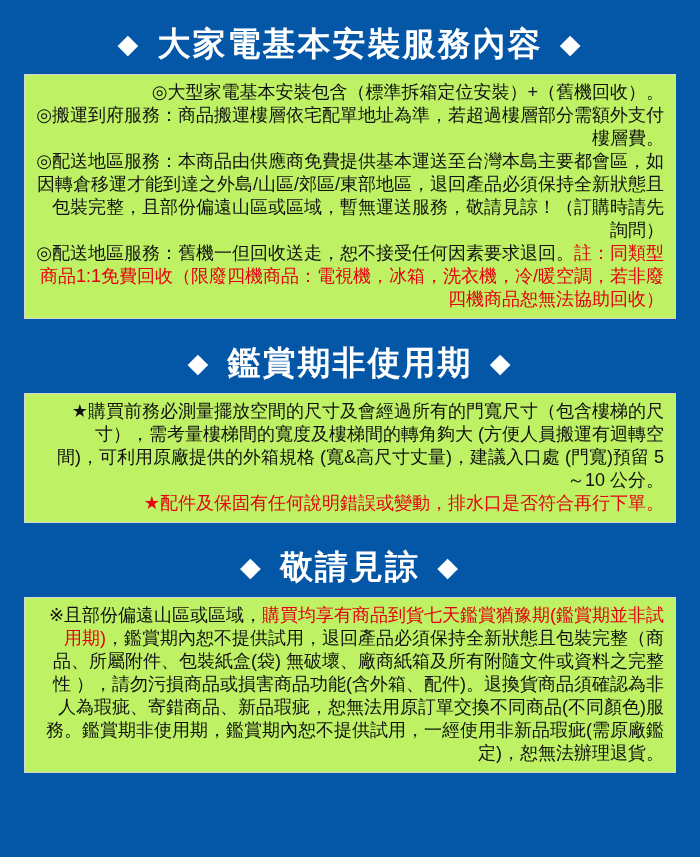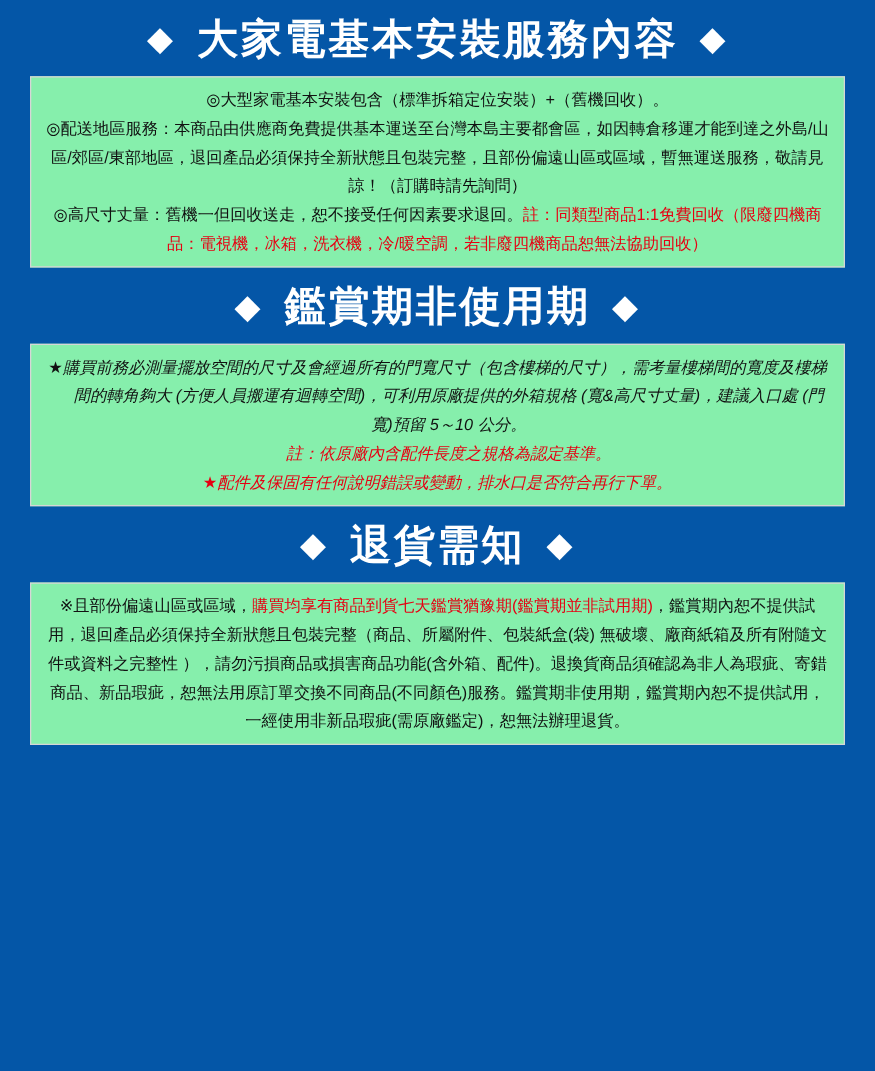--- a/index.html
+++ b/index.html
@@ -16,76 +16,77 @@
   }
   .band-title{
     color:#ffffff;
     text-align:center;
     font-weight:bold;
     font-size:33px;
     line-height:38px;
     padding:12px 0 11px 0;
     letter-spacing:2px;
     white-space:nowrap;
+    margin-top:13px;
   }
   .band-title .diamond{
     font-size:27px;
     vertical-align:2px;
     padding:0 6px;
   }
   .panel{
-    background:#86efac;
+    background:#bef264;
     border:1px solid #d6d6d6;
     margin:0 24px;
     padding:6px 11px 7px 11px;
-    font-size:13px;
+    font-size:18px;
     line-height:23px;
     color:#111111;
-    text-align:center;
+    text-align:right;
   }
   .red{color:#e60012;}
   .item{margin:0;}
-  .hang{padding-left:18px;text-indent:-18px;font-style:italic;}
+  .hang{padding-left:18px;text-indent:-18px;}
   .note{text-indent:0;}
   .p1{margin:0 0 0 0;}
 </style>
 </head>
 <body>
 
 <div class="page">
 
   <div class="band-title">
     <span class="diamond">◆</span>
     <span>大家電基本安裝服務內容</span>
     <span class="diamond">◆</span>
   </div>
 
   <div class="panel">
     <div class="item">◎大型家電基本安裝包含（標準拆箱定位安裝）+（舊機回收）。</div>
+    <div class="item">◎搬運到府服務：商品搬運樓層依宅配單地址為準，若超過樓層部分需額外支付樓層費。</div>
     <div class="item">◎配送地區服務：本商品由供應商免費提供基本運送至台灣本島主要都會區，如因轉倉移運才能到達之外島/山區/郊區/東部地區，退回產品必須保持全新狀態且包裝完整，且部份偏遠山區或區域，暫無運送服務，敬請見諒！（訂購時請先詢問）</div>
-    <div class="item"><span>◎高尺寸丈量：舊機一但回收送走，恕不接受任何因素要求退回。</span><span class="red">註：同類型商品1:1免費回收（限廢四機商品：電視機，冰箱，洗衣機，冷/暖空調，若非廢四機商品恕無法協助回收）</span></div>
+    <div class="item"><span>◎配送地區服務：舊機一但回收送走，恕不接受任何因素要求退回。</span><span class="red">註：同類型商品1:1免費回收（限廢四機商品：電視機，冰箱，洗衣機，冷/暖空調，若非廢四機商品恕無法協助回收）</span></div>
   </div>
 
   <div class="band-title">
     <span class="diamond">◆</span>
     <span>鑑賞期非使用期</span>
     <span class="diamond">◆</span>
   </div>
 
   <div class="panel">
     <div class="item hang">★購買前務必測量擺放空間的尺寸及會經過所有的門寬尺寸（包含樓梯的尺寸），需考量樓梯間的寬度及樓梯間的轉角夠大 (方便人員搬運有迴轉空間)，可利用原廠提供的外箱規格 (寬&amp;高尺寸丈量)，建議入口處 (門寬)預留 5～10 公分。</div>
     <div class="item hang">
-      <div class="note red">註：依原廠內含配件長度之規格為認定基準。</div>
     </div>
     <div class="item hang red">★配件及保固有任何說明錯誤或變動，排水口是否符合再行下單。</div>
   </div>
 
   <div class="band-title">
     <span class="diamond">◆</span>
-    <span>退貨需知</span>
+    <span>敬請見諒</span>
     <span class="diamond">◆</span>
   </div>
 
   <div class="panel">
     <div class="p1"><span>※且部份偏遠山區或區域，</span><span class="red">購買均享有商品到貨七天鑑賞猶豫期(鑑賞期並非試用期)</span><span>，鑑賞期內恕不提供試用，退回產品必須保持全新狀態且包裝完整（商品、所屬附件、包裝紙盒(袋) 無破壞、廠商紙箱及所有附隨文件或資料之完整性 ），請勿污損商品或損害商品功能(含外箱、配件)。退換貨商品須確認為非人為瑕疵、寄錯商品、新品瑕疵，恕無法用原訂單交換不同商品(不同顏色)服務。鑑賞期非使用期，鑑賞期內恕不提供試用，一經使用非新品瑕疵(需原廠鑑定)，恕無法辦理退貨。</span></div>
 
   </div>
 
 </div>
 

